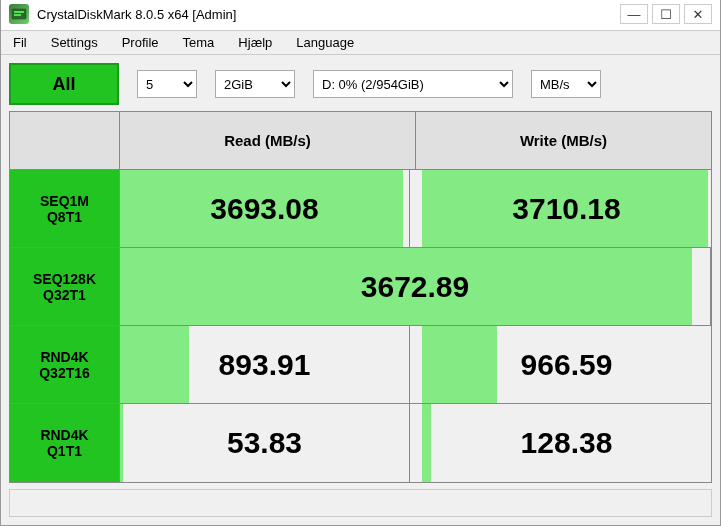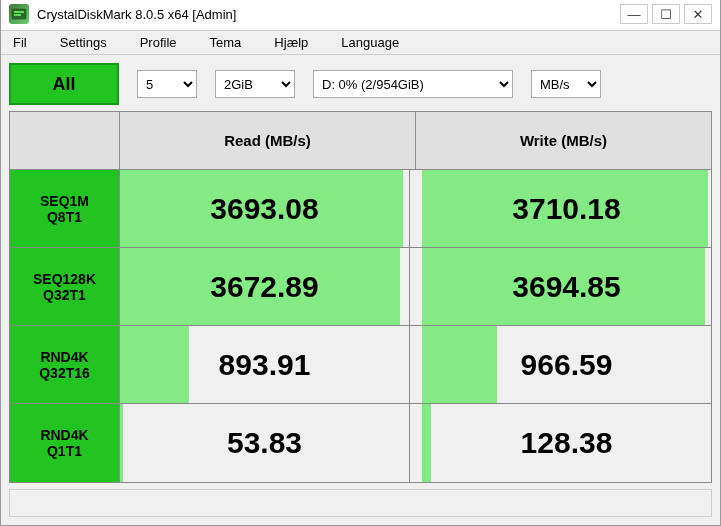--- a/index.html
+++ b/index.html
@@ -69,21 +69,21 @@
     }
 
     
     .menu-bar {
       background: #f0f0f0;
       display: flex;
       align-items: center;
       padding: 2px 4px;
       border-bottom: 1px solid #ccc;
       height: 26px;
-      gap: 17px;
+      gap: 8px;
     }
     .menu-item {
       padding: 2px 8px;
       font-size: 13px;
       cursor: pointer;
       color: #000;
     }
 
     
     .main-content {
@@ -303,24 +303,20 @@
     </div>
           <div class="bench-row">
       <div class="row-label">
         <span>SEQ128K</span>
         <span>Q32T1</span>
       </div>
       <div class="row-read">
         <div class="bar-bg" style="width:97%"></div>
         <span class="bench-value">3672.89</span>
       </div>
-      <div class="row-write">
-        <div class="bar-bg" style="width:98%"></div>
-        <span class="bench-value">3694.85</span>
-      </div>
     </div>
           <div class="bench-row">
       <div class="row-label">
         <span>RND4K</span>
         <span>Q32T16</span>
       </div>
       <div class="row-read">
         <div class="bar-bg" style="width:24%"></div>
         <span class="bench-value">893.91</span>
       </div>

